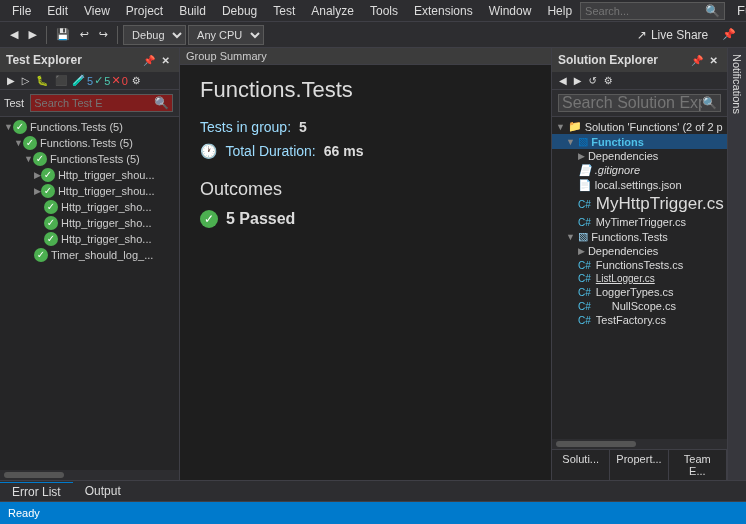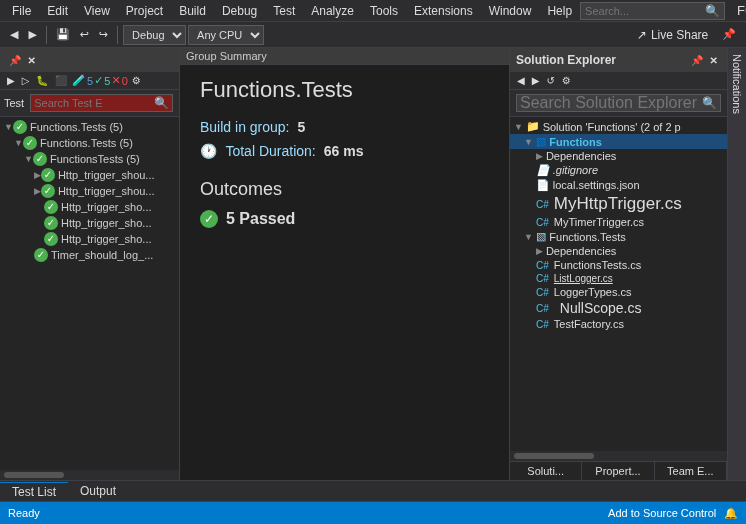--- a/index.html
+++ b/index.html
@@ -47,21 +47,21 @@
     .group-summary { flex: 1; background: #1e1e1e; padding: 12px 20px; overflow-y: auto; }
     .summary-title { font-size: 22px; color: #dcdcdc; margin-bottom: 16px; font-weight: 300; }
     .summary-row { display: flex; align-items: center; gap: 8px; margin-bottom: 8px; font-size: 14px; }
     .summary-label { color: #9cdcfe; }
     .summary-value { color: #dcdcdc; font-weight: 600; }
     .outcomes-title { font-size: 18px; color: #dcdcdc; margin: 20px 0 10px; font-weight: 300; }
     .outcome-row { display: flex; align-items: center; gap: 8px; font-size: 16px; }
     .section-title-bar { background: #3c3c3c; padding: 2px 6px; font-size: 11px; color: #cccccc; border-bottom: 1px solid #3f3f46; }
 
     
-    .solution-explorer { width: 218px; background: #252526; border-left: 1px solid #3f3f46; display: flex; flex-direction: column; }
+    .solution-explorer { width: 176px; background: #252526; border-left: 1px solid #3f3f46; display: flex; flex-direction: column; }
     .sol-toolbar { display: flex; align-items: center; padding: 2px 4px; gap: 1px; background: #2d2d30; border-bottom: 1px solid #3f3f46; }
     .sol-search { display: flex; align-items: center; background: #3e3e40; border: 1px solid #5a5a5a; flex: 1; height: 18px; padding: 0 3px; margin: 2px; }
     .sol-search input { background: transparent; border: none; outline: none; color: #dcdcdc; font-size: 16px; width: 100%; }
     .sol-tree { flex: 1; overflow-y: auto; padding: 2px 0; font-size: 11px; }
     .sol-item { display: flex; align-items: center; gap: 3px; padding: 1px 4px; cursor: pointer; white-space: nowrap; overflow: hidden; text-overflow: ellipsis; }
     .sol-item.selected { background: #1e4c78; }
     .sol-indent1 { padding-left: 14px; }
     .sol-indent2 { padding-left: 26px; }
     .sol-tabs { display: flex; border-top: 1px solid #3f3f46; }
     .sol-tab { flex: 1; padding: 3px 6px; font-size: 11px; cursor: pointer; text-align: center; border-right: 1px solid #3f3f46; }
@@ -125,20 +125,21 @@
     <span>↗</span>
     <span>Live Share</span>
   </div>
   <button class="toolbar-btn">📌</button>
 </div>
 
 <div class="main-area">
 
   <div class="test-explorer">
     <div class="panel-title-bar">
+      <span class="title">Test Explorer</span>
       <span class="btn">📌</span>
       <span class="btn">✕</span>
     </div>
     <div class="test-toolbar">
       <button class="test-toolbar-btn">▶</button>
       <button class="test-toolbar-btn">▷</button>
       <button class="test-toolbar-btn">🐛</button>
       <button class="test-toolbar-btn">⬛</button>
       <span class="count-badge badge-blue">🧪 <span>5</span></span>
       <span class="count-badge badge-green">✓ <span>5</span></span>
@@ -199,21 +200,21 @@
     <div class="scrollbar-h">
       <div style="width:60px;height:6px;background:#555;border-radius:3px;margin-left:4px;"></div>
     </div>
   </div>
 
   <div style="flex:1;display:flex;flex-direction:column;background:#1e1e1e;">
     <div class="section-title-bar">Group Summary</div>
     <div class="group-summary">
       <div class="summary-title">Functions.Tests</div>
       <div class="summary-row">
-        <span class="summary-label">Build in group:</span>
+        <span class="summary-label">Tests in group:</span>
         <span class="summary-value">5</span>
       </div>
       <div class="summary-row">
         <span class="clock-icon">🕐</span>
         <span class="summary-label">Total Duration:</span>
         <span class="summary-value">66 ms</span>
       </div>
       <div class="outcomes-title">Outcomes</div>
       <div class="outcome-row">
         <span class="check-circle" style="width:18px;height:18px;line-height:18px;font-size:12px;">✓</span>
@@ -289,21 +290,21 @@
         <div class="sol-item sol-indent2">
           <span style="color:#4fc1e9;font-size:10px;">C#</span>
           <span style="font-size:10px;margin-left:2px;text-decoration:underline;">ListLogger.cs</span>
         </div>
         <div class="sol-item sol-indent2">
           <span style="color:#4fc1e9;font-size:10px;">C#</span>
           <span style="font-size:11px;margin-left:2px;">LoggerTypes.cs</span>
         </div>
         <div class="sol-item sol-indent2">
           <span style="color:#4fc1e9;font-size:10px;">C#</span>
-          <span style="font-size:14px;margin-left:8px;">NullScope.cs</span>
+          <span style="font-size:11px;margin-left:18px;">NullScope.cs</span>
         </div>
         <div class="sol-item sol-indent2">
           <span style="color:#4fc1e9;font-size:10px;">C#</span>
           <span style="font-size:11px;margin-left:2px;">TestFactory.cs</span>
         </div>
       </div>
       <div class="sol-scroll">
         <div style="width:80px;height:6px;background:#555;border-radius:3px;margin:2px 4px;"></div>
       </div>
       <div class="sol-tabs">
@@ -312,23 +313,19 @@
         <div class="sol-tab">Team E...</div>
       </div>
     </div>
 
     <div class="notifications-tab">Notifications</div>
   </div>
 
 </div>
 
 <div class="bottom-tabs">
-  <div class="bottom-tab active">Test List</div>
+  <div class="bottom-tab active">Error List</div>
   <div class="bottom-tab">Output</div>
 </div>
 
 <div class="status-bar">
   <span>Ready</span>
-  <div class="right">
-    <span>Add to Source Control</span>
-    <span>🔔</span>
-  </div>
 </div>
 
 </body></html>

